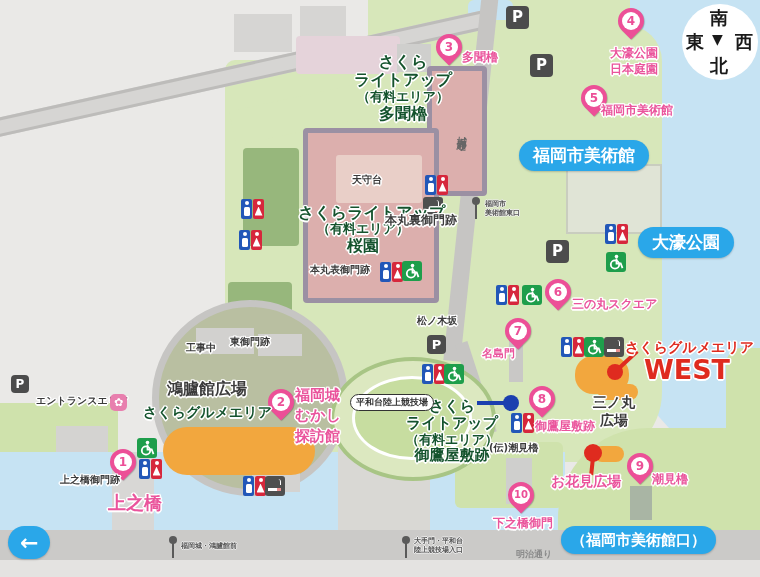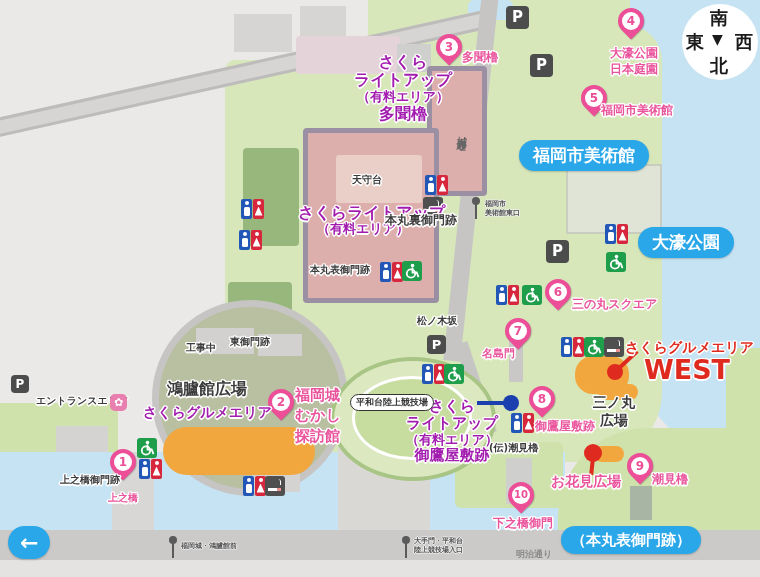--- a/index.html
+++ b/index.html
@@ -2,21 +2,21 @@
 <html><head>
 <meta charset="utf-8">
 <style>
   html,body{margin:0;padding:0}
   #map{position:relative;width:760px;height:577px;overflow:hidden;background:#eae9e7;
        font-family:"DejaVu Sans","Liberation Sans",sans-serif;}
   .abs{position:absolute}
   .lbl{position:absolute;font-weight:bold;white-space:nowrap;font-style:normal;line-height:1.2;
        text-shadow:-1px -1px 0 #fff,1px -1px 0 #fff,-1px 1px 0 #fff,1px 1px 0 #fff,
                    -1.5px 0 0 #fff,1.5px 0 0 #fff,0 -1.5px 0 #fff,0 1.5px 0 #fff;}
-  .pink{color:#ea549c}.dark{color:#3b3b3b}.blue{color:#a21caf}.red{color:#df2b1f}
+  .pink{color:#ea549c}.dark{color:#3b3b3b}.blue{color:#14532d}.red{color:#df2b1f}
   .gray{color:#8a8a8a}.center{text-align:center}
   
   .pin{position:absolute;width:28px;height:36px;z-index:40}
   .pin-body{position:absolute;left:1px;top:1px;width:26px;height:26px;background:#ec4f97;
             border-radius:50% 50% 50% 0;transform:rotate(-45deg);box-shadow:0 1px 1px rgba(0,0,0,.25)}
   .pin-num{position:absolute;left:5px;top:5px;width:18px;height:18px;background:#fff;border-radius:50%;
            text-align:center;line-height:18px;font-size:12px;font-weight:bold;color:#ec4f97}
   
   .pk{position:absolute;background:#4c4c4c;color:#fff;border-radius:4px;font-weight:bold;text-align:center;z-index:30}
   
@@ -259,21 +259,21 @@
     </div>
   <div class="pin" style="left:626px;top:452px">
       <div class="pin-body"></div>
       <div class="pin-num">9</div>
     </div>
   <div class="pin" style="left:507px;top:481px">
       <div class="pin-body"></div>
       <div class="pin-num" style="font-size:10px">10</div>
     </div>
 
-  <div class="lbl pink z45" style="left:108px;top:492px;font-size:10px">上之橋</div>
+  <div class="lbl pink z45" style="left:108px;top:492px;font-size:18px">上之橋</div>
   <div class="lbl pink z45" style="left:295px;top:385px;font-size:15px;line-height:1.35">
     <div>福岡城</div>
       <div>むかし</div>
       <div>探訪館</div>
     </div>
   <div class="lbl pink z45" style="left:462px;top:50px;font-size:12px">多聞櫓</div>
   <div class="lbl pink z45" style="left:610px;top:46px;font-size:12px;line-height:1.3">
     <div>大濠公園</div>
       <div>日本庭園</div>
     </div>
@@ -287,20 +287,21 @@
 
   <div class="lbl blue center lightup z45" style="left:353px;top:53px;width:100px">
     <div style="font-size:16px">さくら</div>
     <div style="font-size:16px">ライトアップ</div>
     <div style="font-size:13px">（有料エリア）</div>
     <div style="font-size:16px">多聞櫓</div>
     </div>
   <div class="lbl blue center lightup z45" style="left:298px;top:204px;width:130px">
     <div style="font-size:16px">さくらライトアップ</div>
     <div style="font-size:13px">（有料エリア）</div>
+    <div style="font-size:16px">桜園</div>
     </div>
   <div class="lbl blue center lightup z45" style="left:398px;top:398px;width:108px">
     <div style="font-size:15px">さくら</div>
     <div style="font-size:15px">ライトアップ</div>
     <div style="font-size:13px">（有料エリア）</div>
     <div style="font-size:15px">御鷹屋敷跡</div>
     </div>
 
   <div class="lbl blue center z45" style="left:143px;top:404px;width:124px">
     <div style="font-size:14px">さくらグルメエリア</div>
@@ -331,21 +332,21 @@
   <div class="abs z45" style="left:110px;top:394px;width:17px;height:17px;background:#e87fae;border-radius:5px;color:#fff;font-size:11px;text-align:center;line-height:17px">✿</div>
 
   <div class="bluepill" style="left:519px;top:140px;padding:4px 14px;font-size:17px">福岡市美術館</div>
   <div class="bluepill" style="left:638px;top:227px;padding:4px 14px;font-size:17px">大濠公園</div>
 
   <div class="station" style="left:8px;top:526px;padding:4px 12px;gap:7px">
     <span style="font-size:22px">←</span>
     </div>
   <div class="station" style="left:561px;top:526px;padding:4px 10px">
     <span style="text-align:center;font-size:15px;line-height:1.35">
-        <div>（本丸表御門跡）</div>
+        <div>（福岡市美術館口）</div>
       </span>
     </div>
 
   <div class="abs" style="left:682px;top:4px;width:76px;height:76px;background:#fff;border-radius:50%;z-index:60;color:#1a1a1a;font-weight:bold">
     <span class="abs" style="left:28px;top:2px;font-size:18px">南</span>
     <span class="abs" style="left:4px;top:26px;font-size:18px">東</span>
     <span class="abs" style="left:30px;top:27px;font-size:14px">▼</span>
     <span class="abs" style="left:53px;top:26px;font-size:18px">西</span>
     <span class="abs" style="left:28px;top:50px;font-size:18px">北</span>
   </div>

